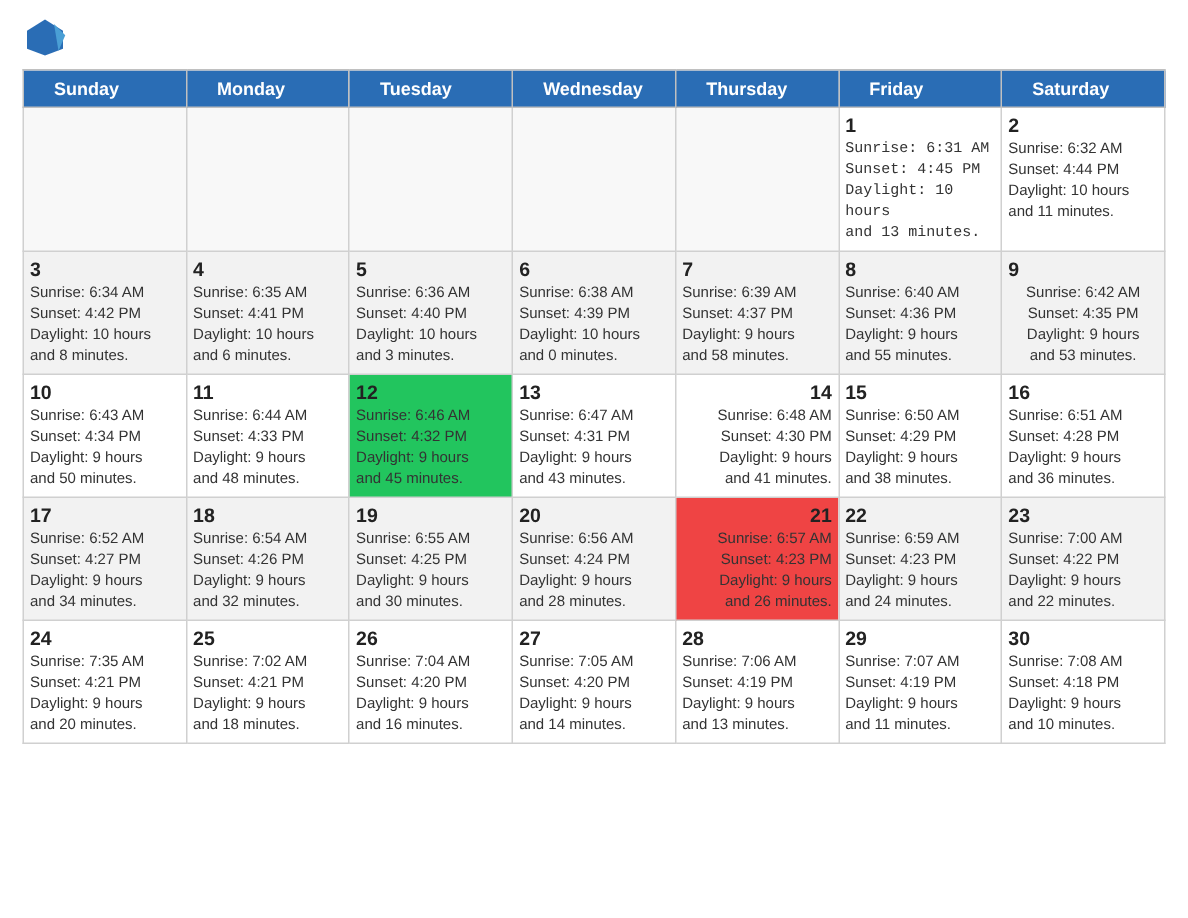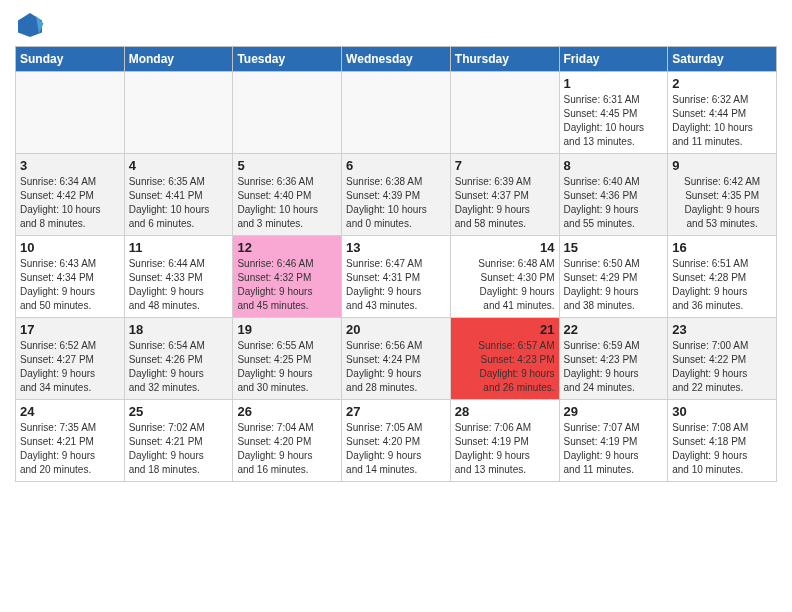--- a/index.html
+++ b/index.html
@@ -47,21 +47,21 @@
     table {
       width: 100%;
       border-collapse: collapse;
       table-layout: fixed;
     }
     th {
       background-color: #2a6db5;
       color: #fff;
       font-size: 12px;
       font-weight: bold;
-      padding: 5px 4px;
+      padding: 5px 20px;
       text-align: left;
       border: 1px solid #c0c0c0;
     }
     td {
       vertical-align: top;
       border: 1px solid #d0d0d0;
       padding: 4px 4px 4px 4px;
       font-size: 10px;
       height: 80px;
       background: #fff;
@@ -121,21 +121,21 @@
   </thead>
   <tbody id="calendar-body">
   <tr>
         <td class="empty"></td>
         <td class="empty"></td>
         <td class="empty"></td>
         <td class="empty"></td>
         <td class="empty"></td>
         <td style="background: rgb(255, 255, 255);">
           <span class="day-num">1</span>
-          <div class="day-info" style="white-space: pre-line;">Sunrise: 6:31 AM
+          <div class="day-info" style="white-space: pre-line; font-family: Liberation Mono, monospace;">Sunrise: 6:31 AM
 Sunset: 4:45 PM
 Daylight: 10 hours
 and 13 minutes.</div>
         </td>
         <td style="background: rgb(255, 255, 255);">
           <span class="day-num">2</span>
           <div class="day-info" style="white-space: pre-line;">Sunrise: 6:32 AM
 Sunset: 4:44 PM
 Daylight: 10 hours
 and 11 minutes.</div>
@@ -200,21 +200,21 @@
 Daylight: 9 hours
 and 50 minutes.</div>
         </td>
         <td style="background: rgb(255, 255, 255);">
           <span class="day-num">11</span>
           <div class="day-info" style="white-space: pre-line;">Sunrise: 6:44 AM
 Sunset: 4:33 PM
 Daylight: 9 hours
 and 48 minutes.</div>
         </td>
-        <td style="background: #f9a8d4;">
+        <td style="background: #22c55e;">
           <span class="day-num">12</span>
           <div class="day-info" style="white-space: pre-line;">Sunrise: 6:46 AM
 Sunset: 4:32 PM
 Daylight: 9 hours
 and 45 minutes.</div>
         </td>
         <td style="background: rgb(255, 255, 255);">
           <span class="day-num">13</span>
           <div class="day-info" style="white-space: pre-line;">Sunrise: 6:47 AM
 Sunset: 4:31 PM

